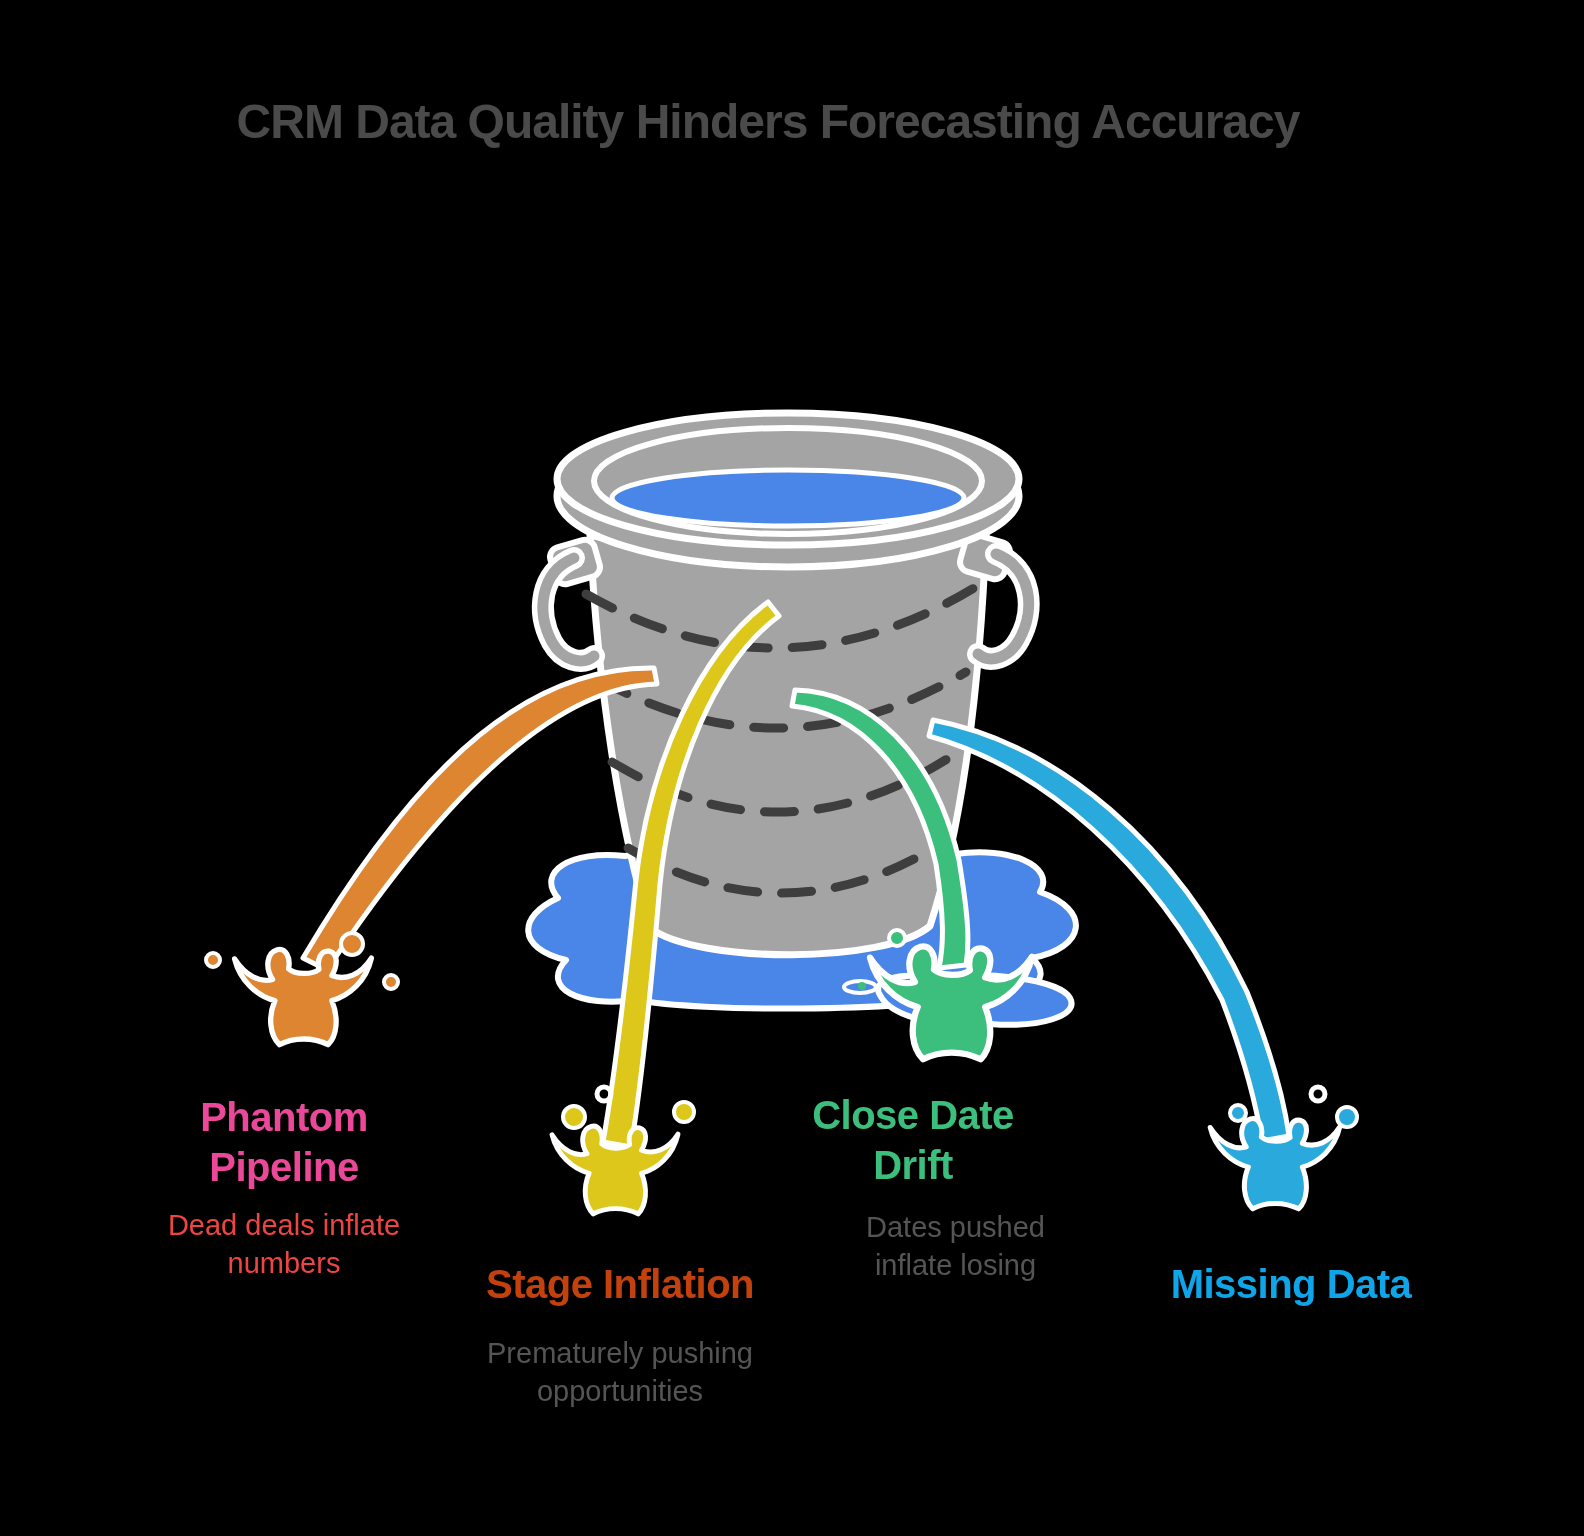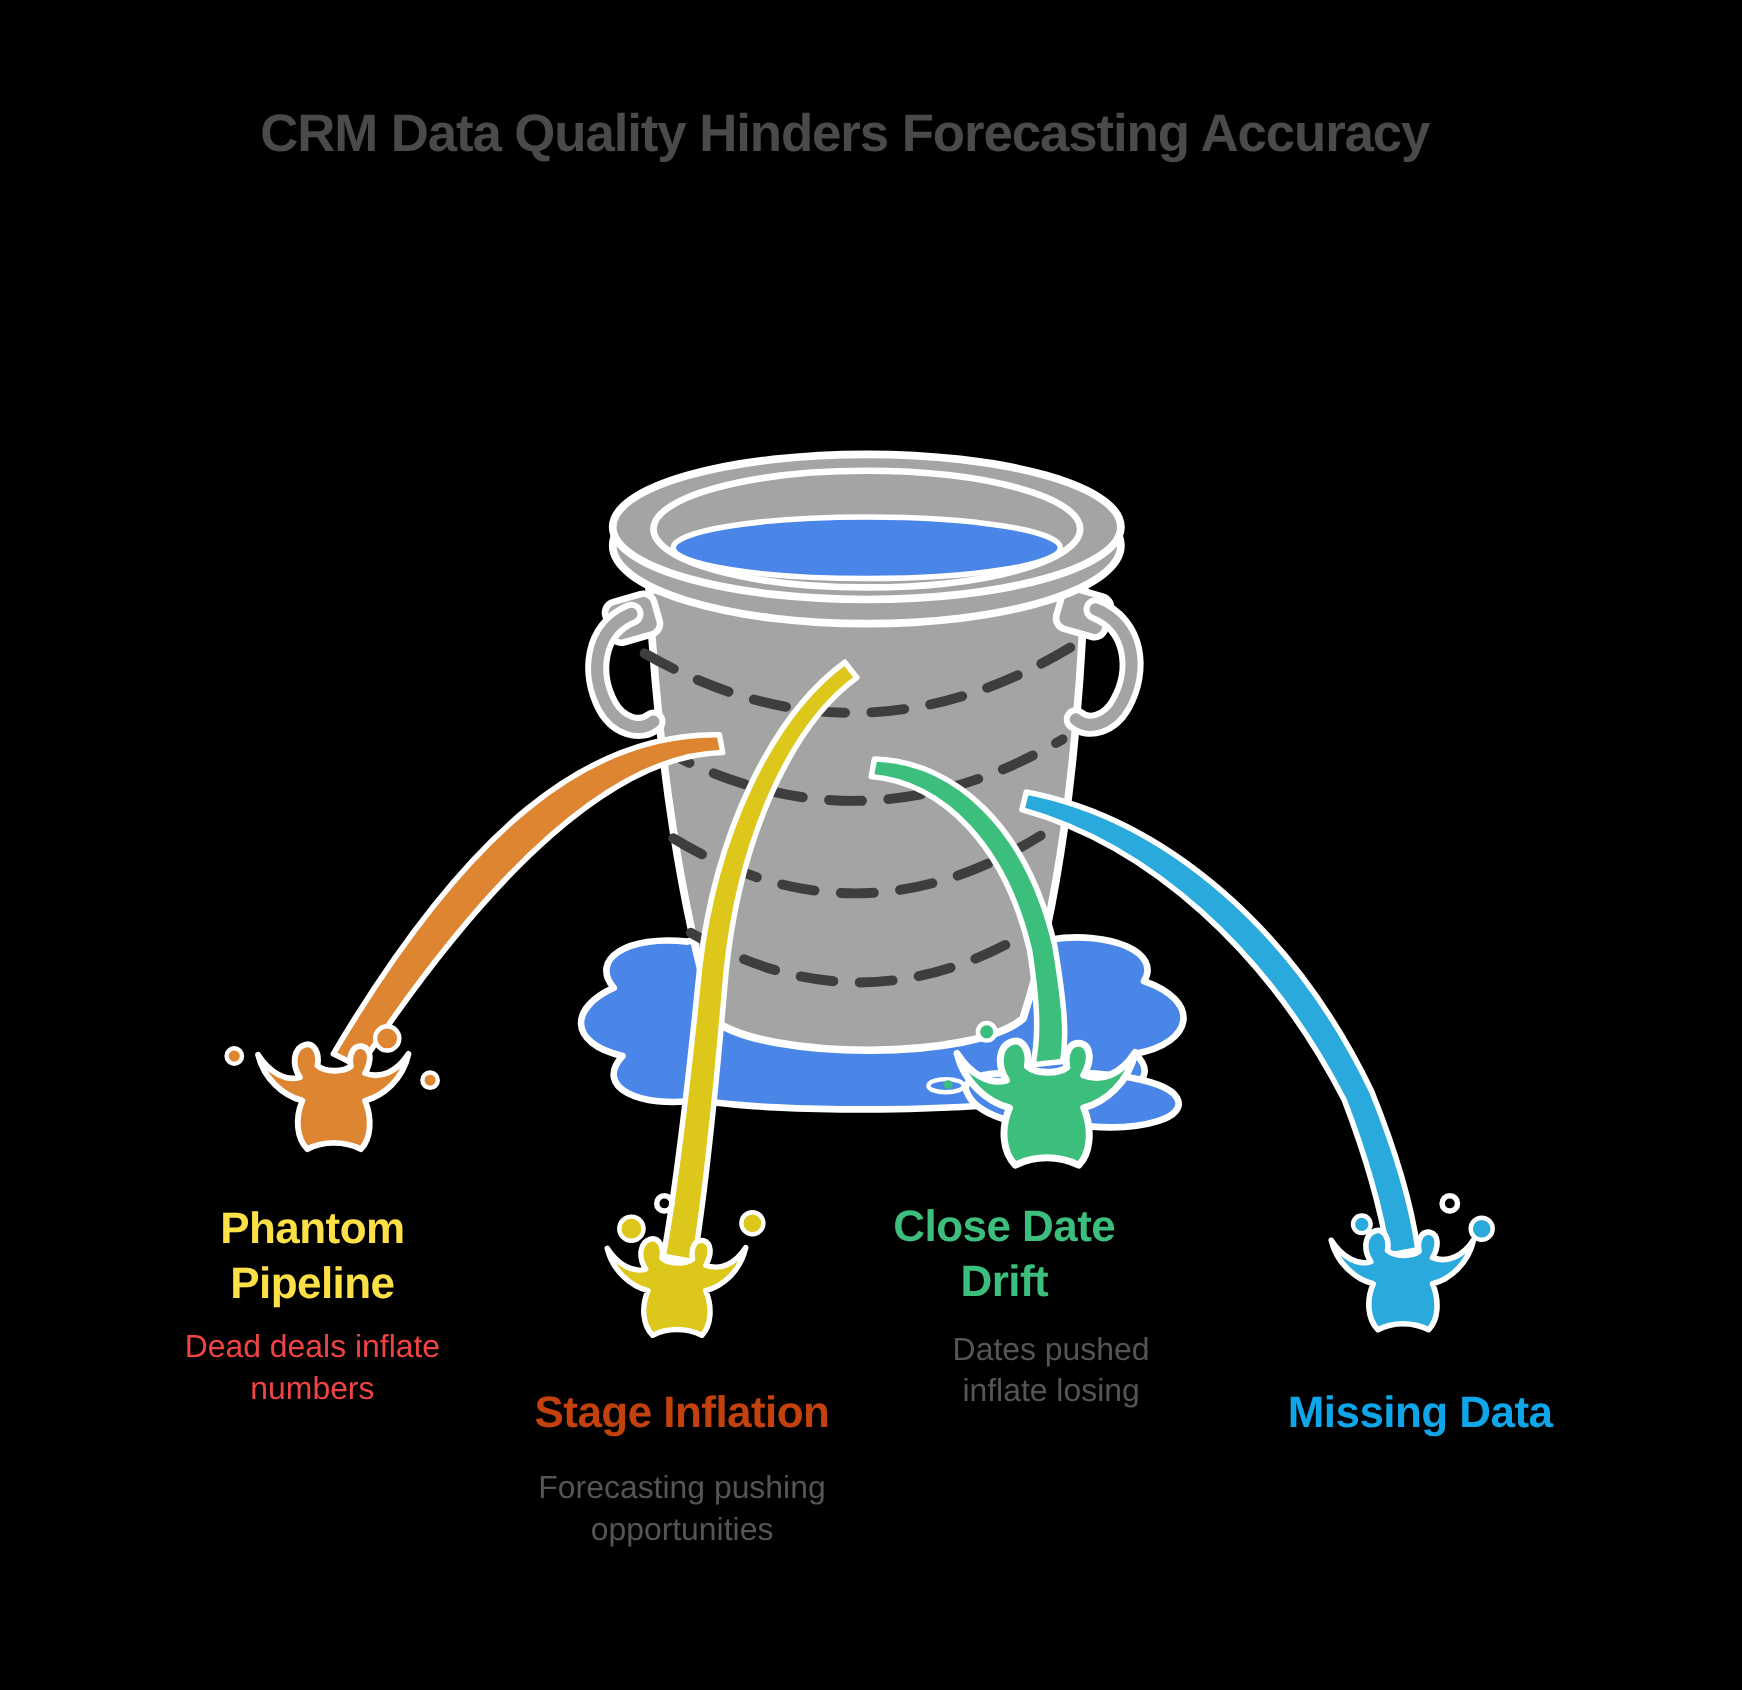--- a/index.html
+++ b/index.html
@@ -85,24 +85,24 @@
     <circle cx="352" cy="944" r="11" stroke="#FFFFFF" stroke-width="4" fill="#DE8532"></circle>
     <circle cx="391" cy="982" r="7" stroke="#FFFFFF" stroke-width="4" fill="#DE8532"></circle>
     <circle cx="604" cy="1094" r="7" fill="none" stroke="#FFFFFF" stroke-width="5"></circle>
     <circle cx="574" cy="1117" r="11" stroke="#FFFFFF" stroke-width="4" fill="#DCC71A"></circle>
     <circle cx="684" cy="1112" r="10" stroke="#FFFFFF" stroke-width="4" fill="#DCC71A"></circle>
     <circle cx="1318" cy="1094" r="7" fill="none" stroke="#FFFFFF" stroke-width="5"></circle>
     <circle cx="1238" cy="1113" r="8" stroke="#FFFFFF" stroke-width="4" fill="#29A9DC"></circle>
     <circle cx="1347" cy="1117" r="10" stroke="#FFFFFF" stroke-width="4" fill="#29A9DC"></circle>
   </svg>
 
-  <div class="leak-title t-phantom" style="color: #fde047;">Phantom Pipeline</div>
+  <div class="leak-title t-phantom" style="color: #ec4899;">Phantom Pipeline</div>
   <div class="leak-desc  d-phantom" style="color: #ef4444;">Dead deals inflate numbers</div>
 
   <div class="leak-title t-stage" style="color: #c2410c;">Stage Inflation</div>
-  <div class="leak-desc  d-stage" style="color: rgb(85, 85, 85);">Forecasting pushing opportunities</div>
+  <div class="leak-desc  d-stage" style="color: rgb(85, 85, 85);">Prematurely pushing opportunities</div>
 
   <div class="leak-title t-close" style="color: rgb(60, 190, 125);">Close Date Drift</div>
   <div class="leak-desc  d-close" style="color: rgb(85, 85, 85);">Dates pushed inflate losing</div>
 
   <div class="leak-title t-missing" style="color: #0ea5e9;">Missing Data</div>
 
 </div>
 
 </body></html>

